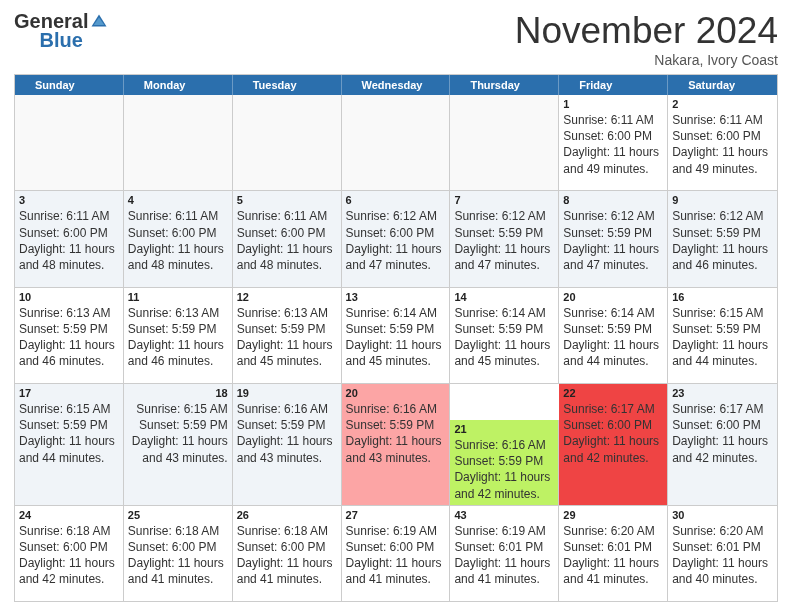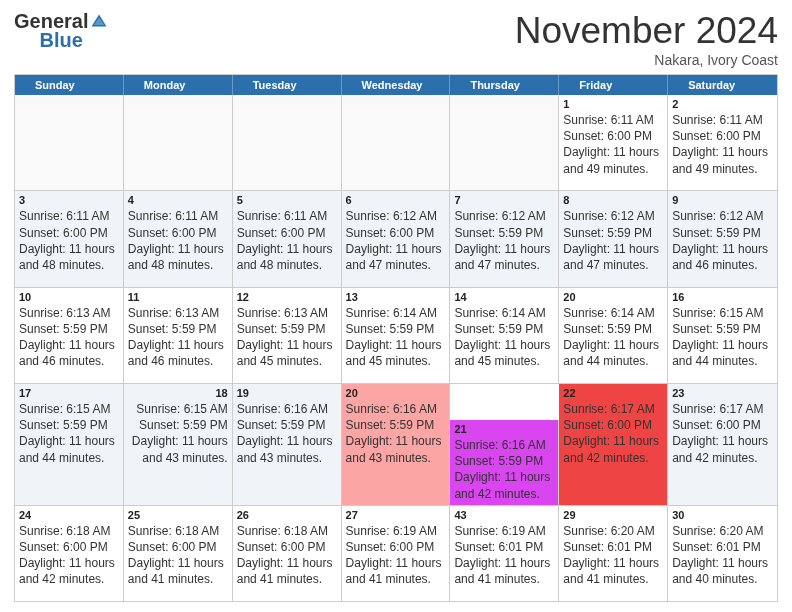--- a/index.html
+++ b/index.html
@@ -286,21 +286,21 @@
 Daylight: 11 hours
 and 43 minutes.</div>
           </div>
           <div class="cal-cell" style="background: #fca5a5;">
             <div class="day-num">20</div>
             <div class="day-info" style="white-space: pre-line;">Sunrise: 6:16 AM
 Sunset: 5:59 PM
 Daylight: 11 hours
 and 43 minutes.</div>
           </div>
-          <div class="cal-cell" style="background: #d946ef; margin-top: 36px;">
+          <div class="cal-cell" style="background: #bef264; margin-top: 36px;">
             <div class="day-num">21</div>
             <div class="day-info" style="white-space: pre-line;">Sunrise: 6:16 AM
 Sunset: 5:59 PM
 Daylight: 11 hours
 and 42 minutes.</div>
           </div>
           <div class="cal-cell" style="background: #ef4444;">
             <div class="day-num">22</div>
             <div class="day-info" style="white-space: pre-line;">Sunrise: 6:17 AM
 Sunset: 6:00 PM

